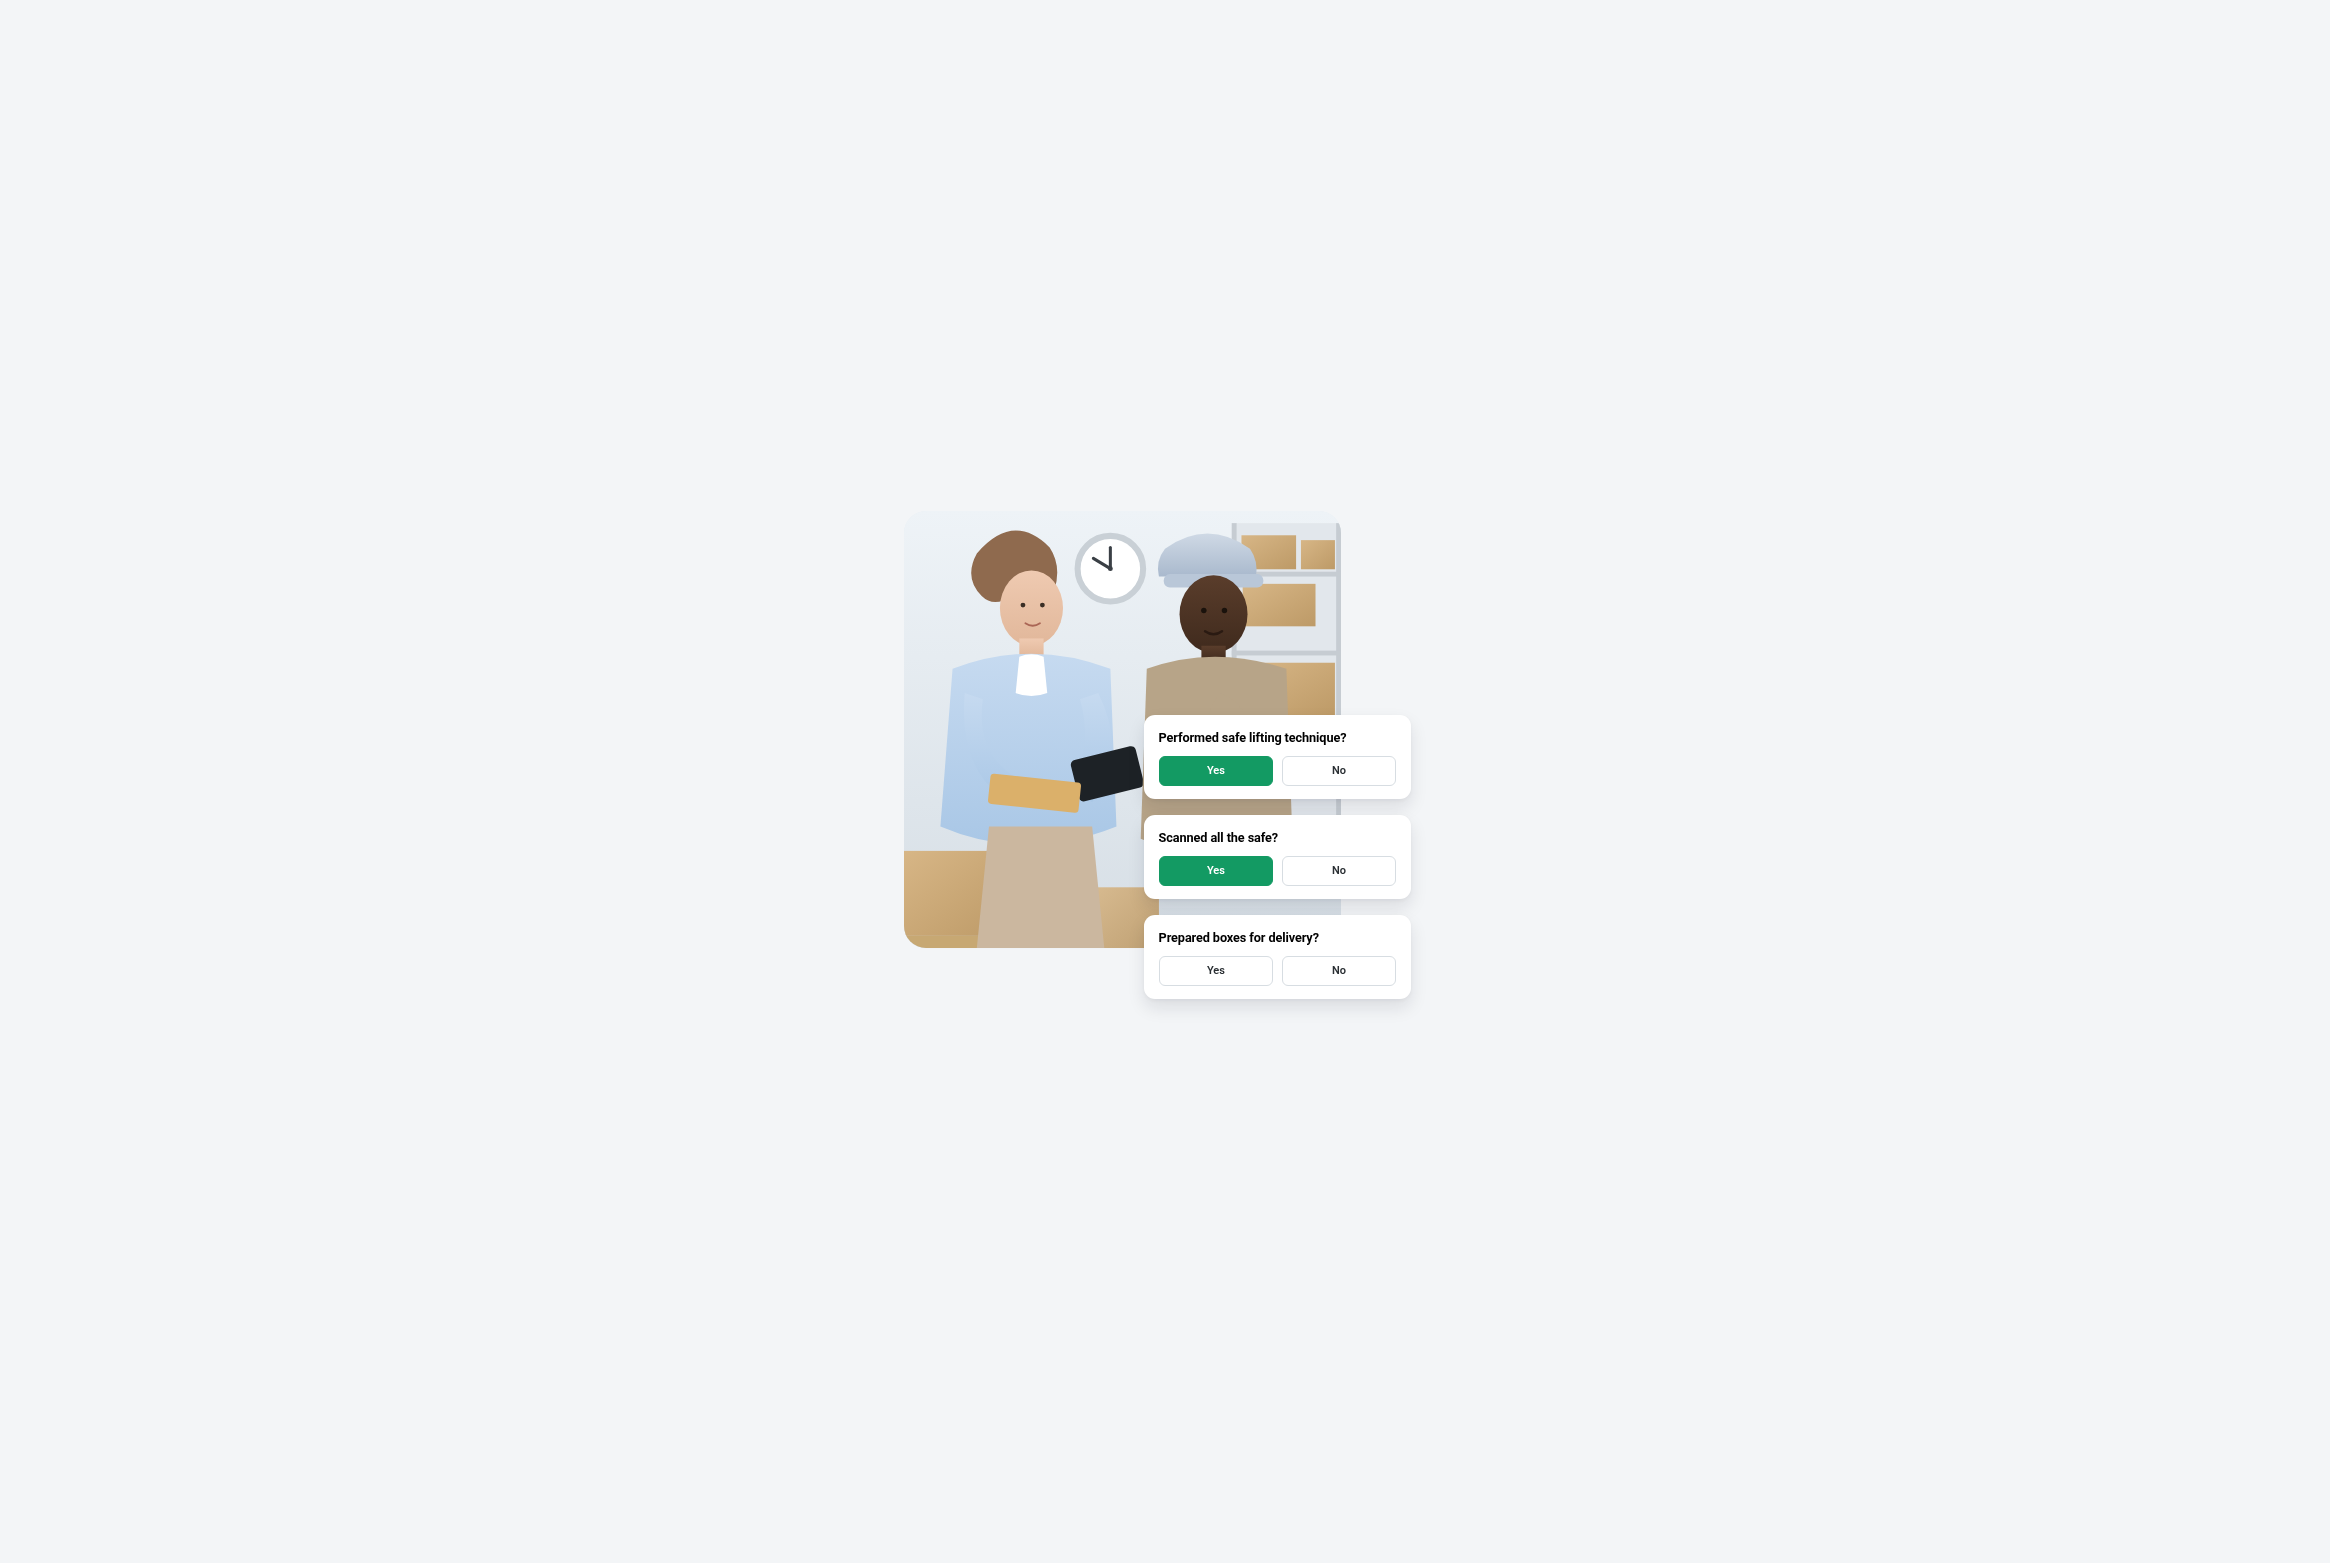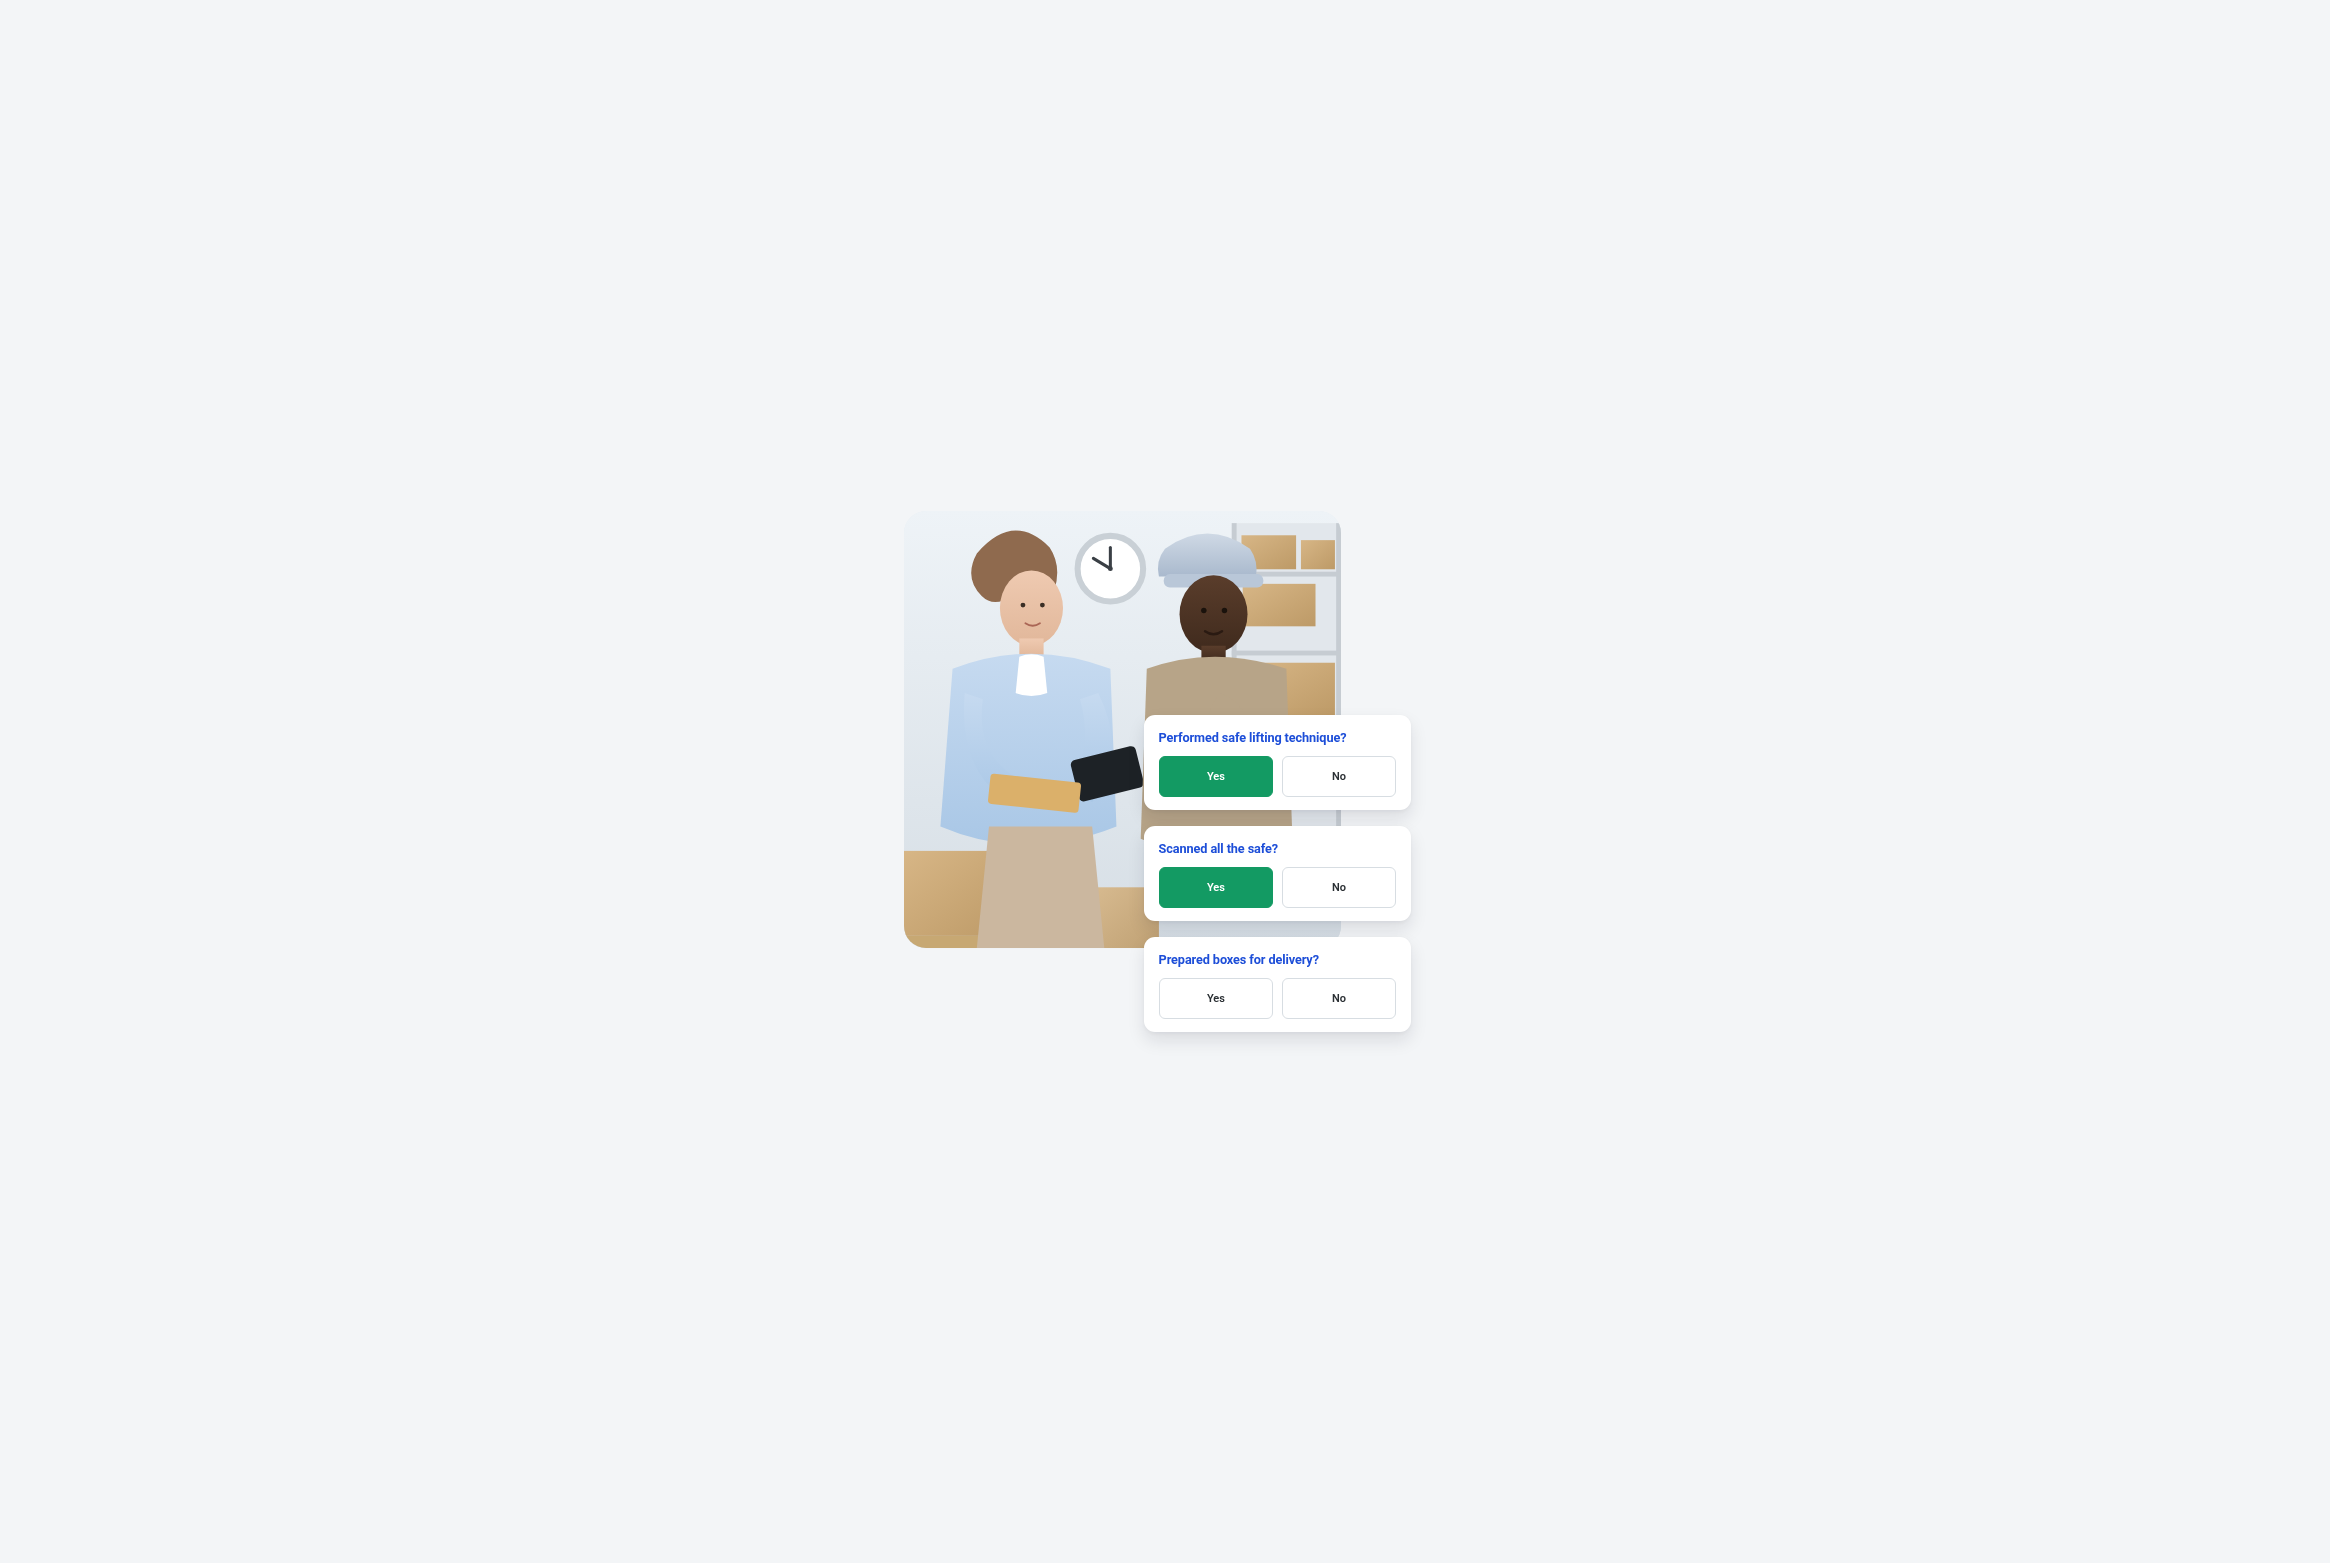--- a/index.html
+++ b/index.html
@@ -39,31 +39,31 @@
   .card {
     background: #ffffff;
     border-radius: 11px;
     box-shadow: 0 8.5px 17px rgba(16,24,40,0.10), 0 1.2px 3.6px rgba(16,24,40,0.04);
     padding: 14.6px 14.6px 13.4px 14.6px;
     margin-bottom: 16px;
   }
   .card h3 {
     font-size: 12.7px;
     font-weight: 700;
-    color: #1d4ed8;
+    color: #000000;
     margin-bottom: 11px;
     letter-spacing: -0.1px;
   }
   .choices {
     display: flex;
     gap: 8.5px;
   }
   .choice {
     flex: 1 1 0;
-    height: 41px;
+    height: 30px;
     border-radius: 6px;
     display: flex;
     align-items: center;
     justify-content: center;
     font-size: 11px;
     font-weight: 600;
     cursor: pointer;
     user-select: none;
     border: 0.9px solid #d7dde2;
     background: #ffffff;

